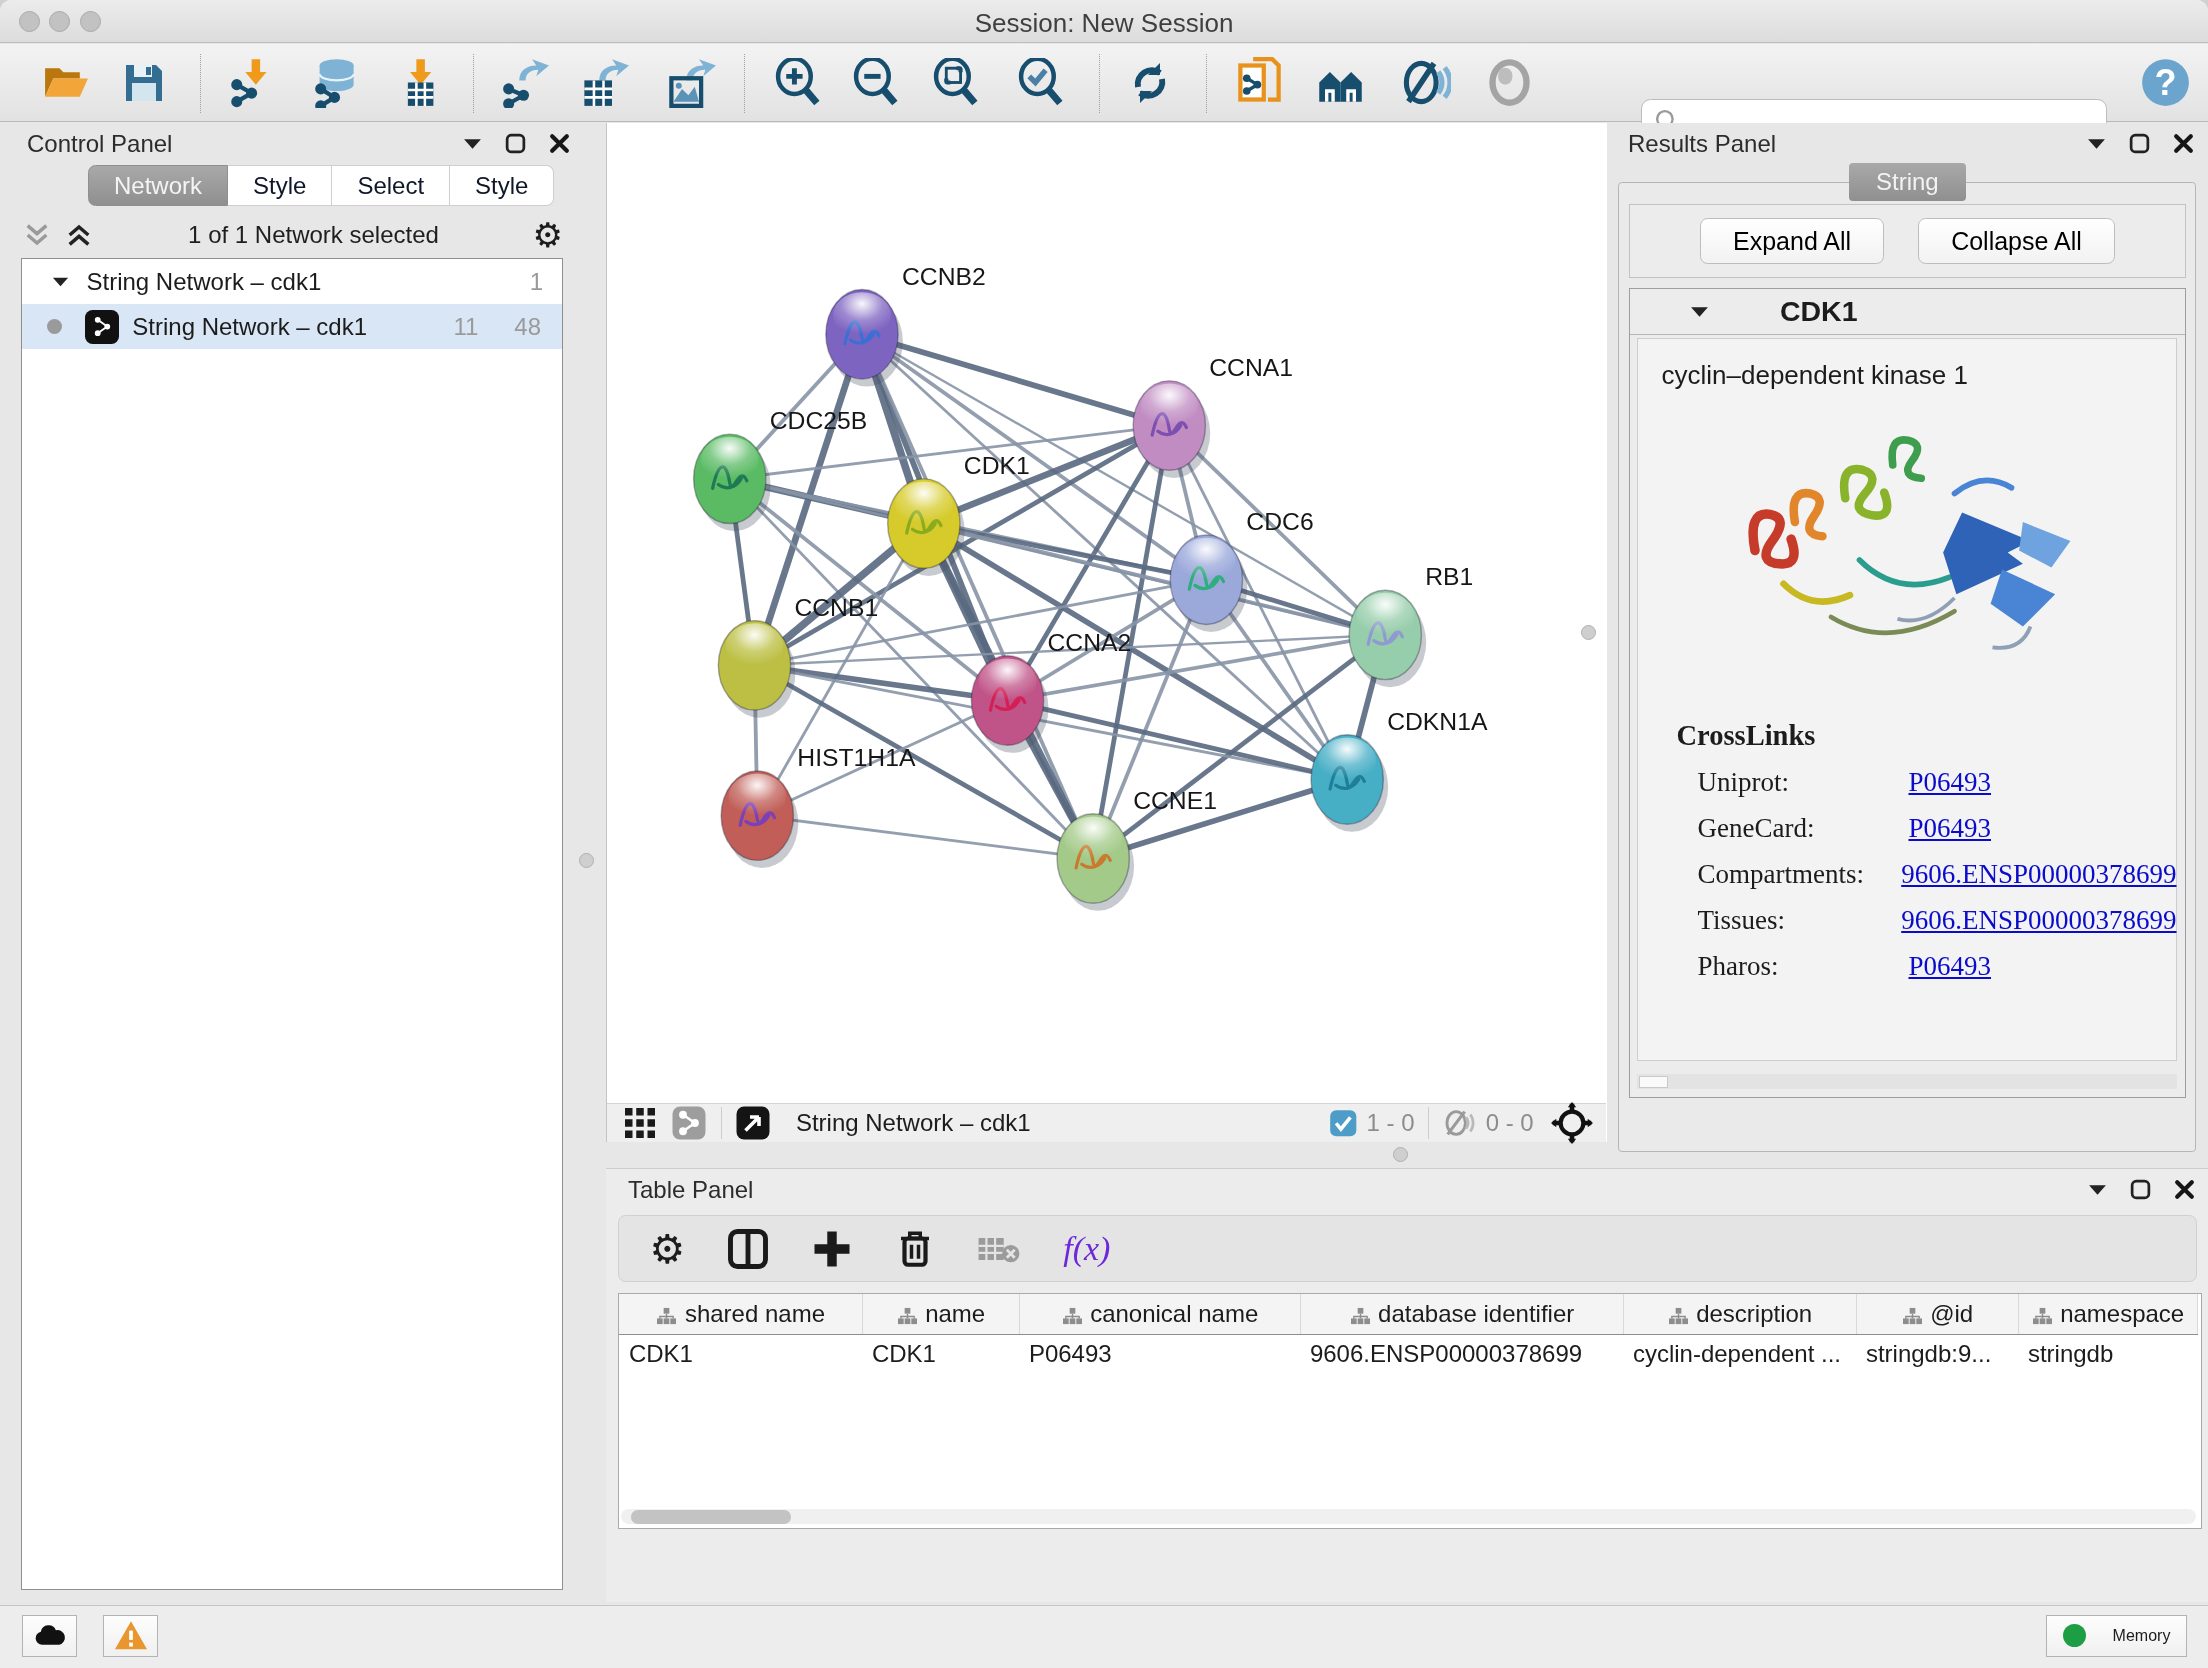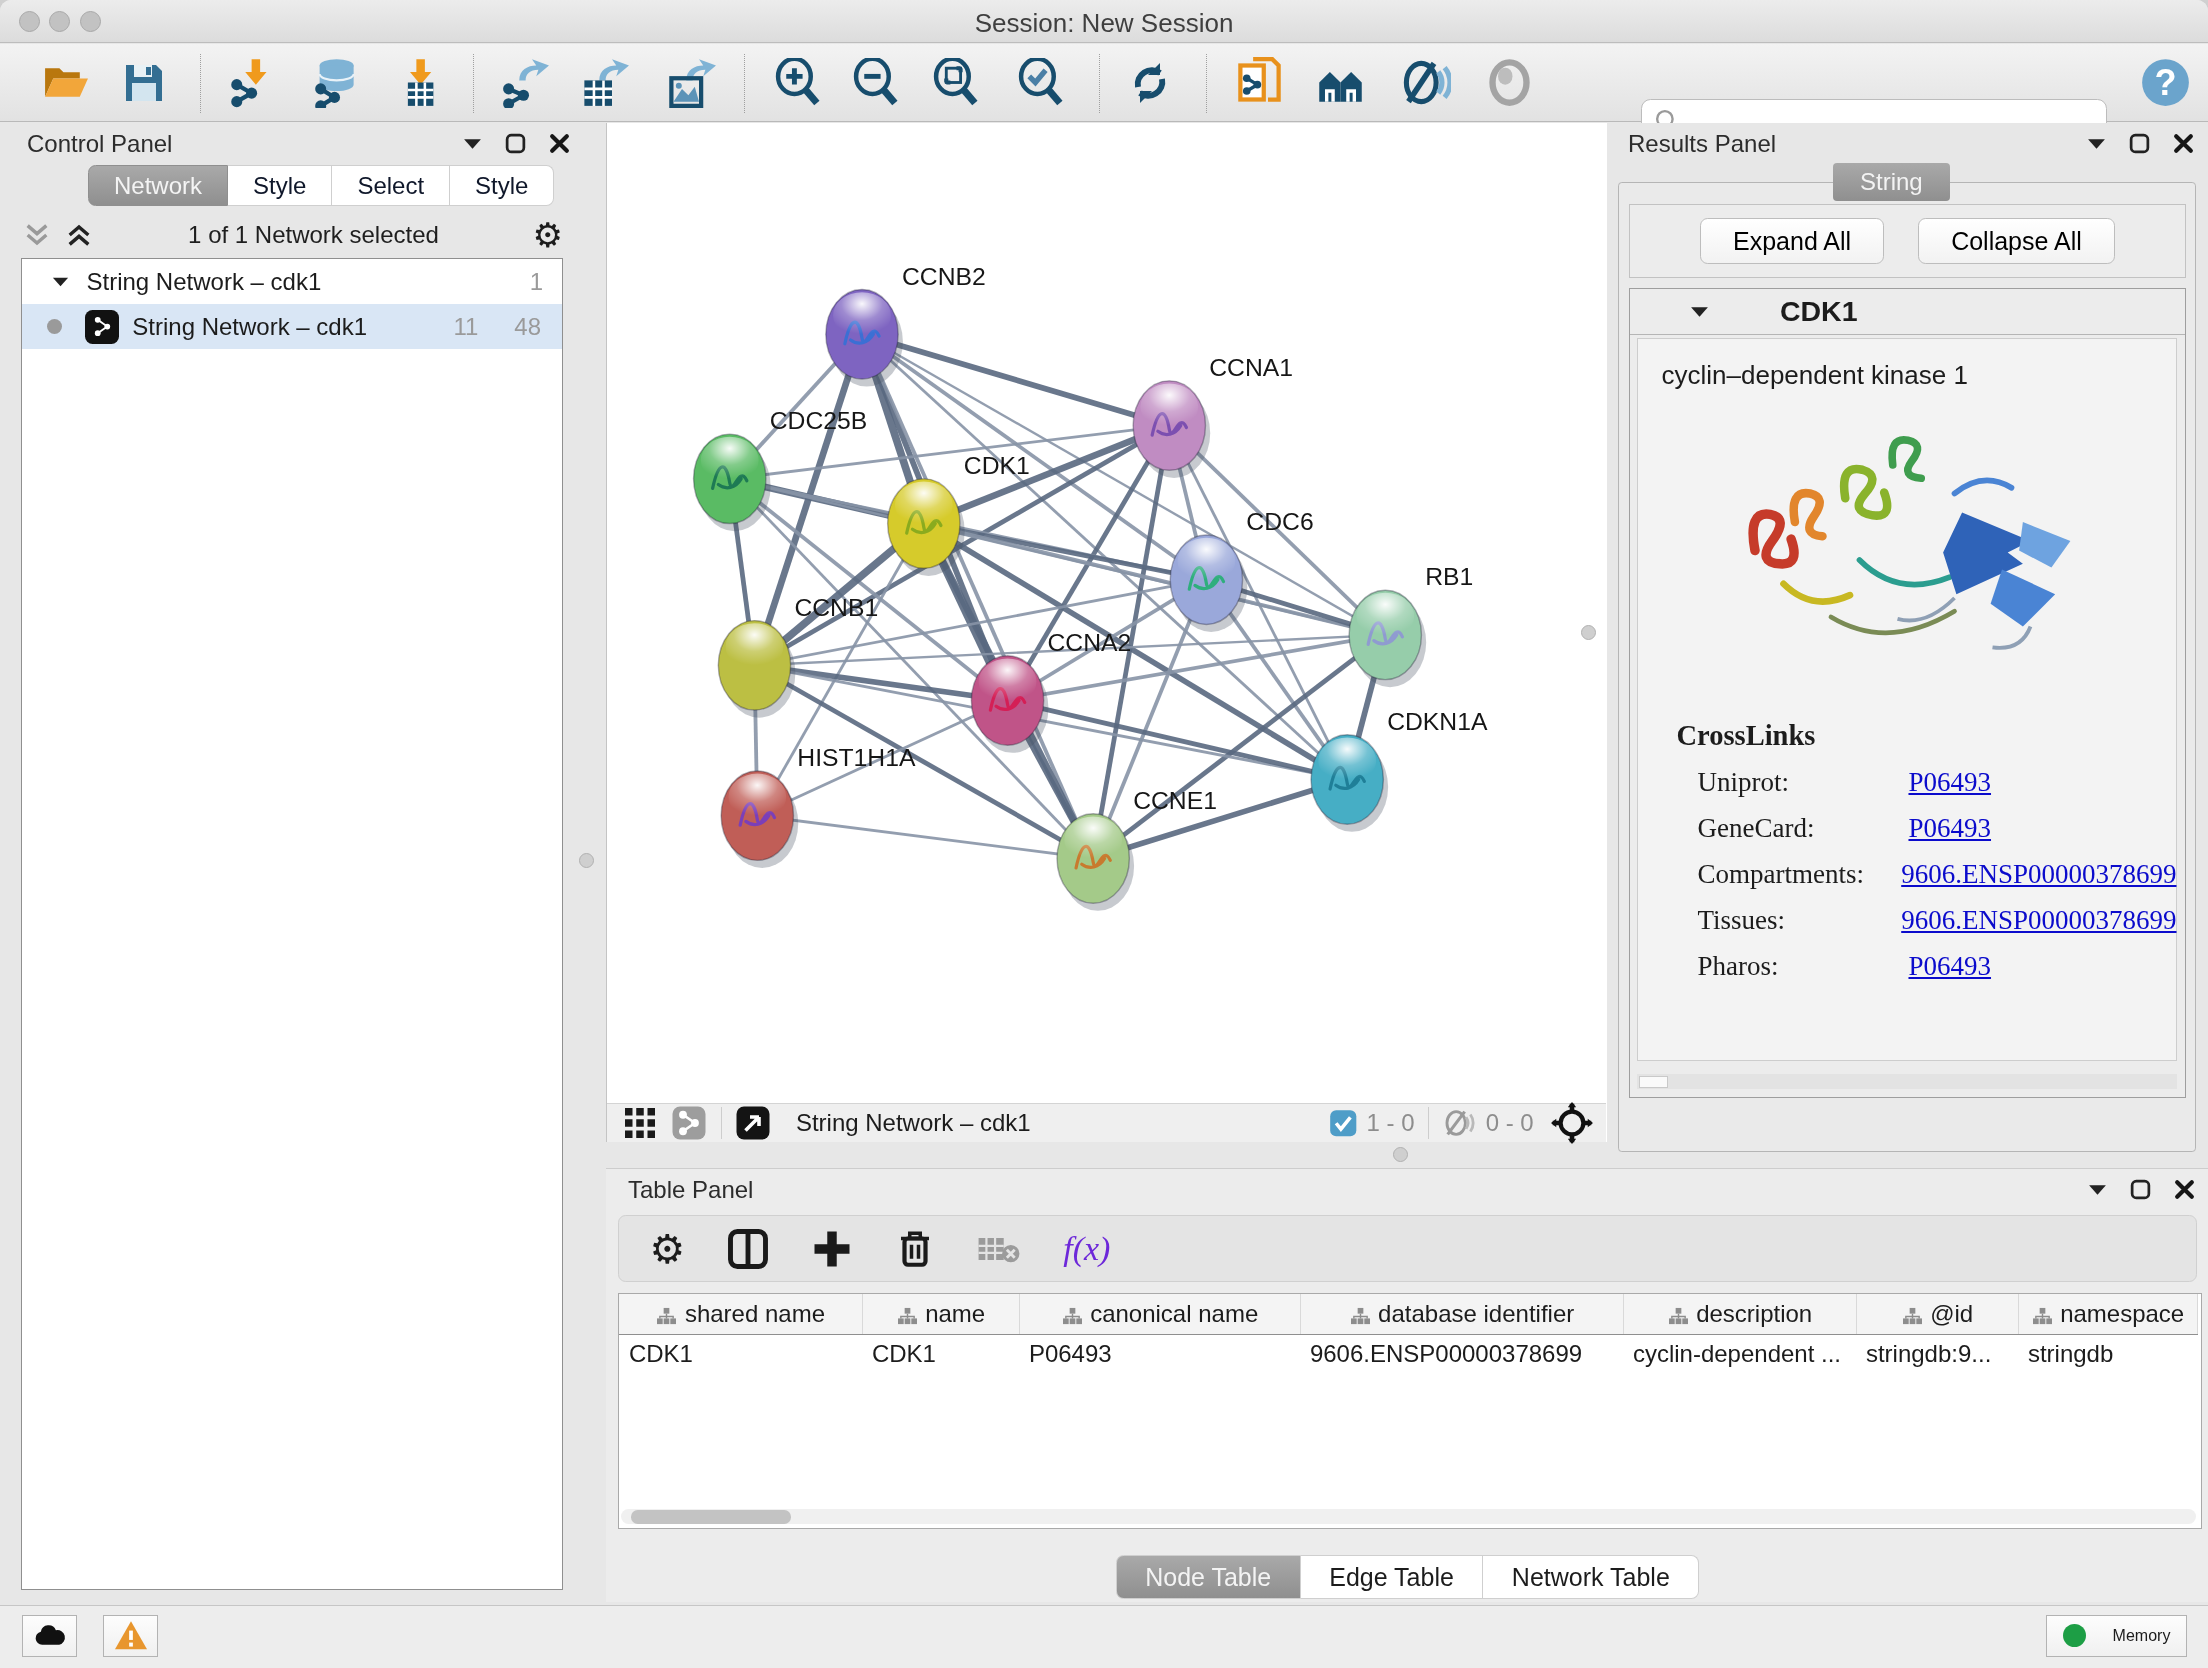--- a/index.html
+++ b/index.html
@@ -50,21 +50,21 @@
   .net-canvas{position:absolute;left:0;top:0;width:999px;height:980px;background:#fff;}
   .net-toolbar{position:absolute;left:0;top:980px;width:999px;height:39px;background:#efefef;
                border-top:1px solid #d4d4d4;display:flex;align-items:center;font-size:24px;}
   .nt-sep{width:1px;height:32px;background:#cdcdcd;margin:0 13.3px;}
   .nt-counts{color:#8d8d8d;font-size:24px;margin-left:9.5px;}
   .splitter-dot{position:absolute;width:15px;height:15px;border-radius:50%;
      background:#cfcfcf;border:1px solid #b1b1b1;}
   
   .results-panel{position:absolute;left:1607px;top:123px;width:601px;height:1045px;background:#e7e7e7;}
   .rp-head{position:absolute;left:21px;top:6.7px;right:13.3px;display:flex;justify-content:space-between;}
-  .rp-tab{position:absolute;left:226px;top:40px;padding:4.8px 27px;font-size:24px;
+  .rp-tab{position:absolute;left:242px;top:40px;padding:4.8px 27px;font-size:24px;
      background:linear-gradient(#a9a9a9,#8f8f8f);color:#f3f3f3;border-radius:4px;z-index:3;}
   .rp-box{position:absolute;left:11.4px;top:59px;width:578px;height:970px;background:#eaeaea;
      border:1px solid #b5b5b5;border-radius:3.8px;}
   .rp-btnrow{position:absolute;left:9.5px;top:21px;width:557px;height:74px;border:1px solid #c2c2c2;
      display:flex;align-items:center;justify-content:center;gap:34px;background:#ececec;}
   .rp-btn{padding:7.6px 32px;background:linear-gradient(#ffffff,#f2f2f2);border:1px solid #bdbdbd;
      border-radius:7.6px;font-size:25px;}
   .rp-entry{position:absolute;left:9.5px;top:105px;width:557px;height:810px;border:1px solid #9e9e9e;background:#ececec;}
   .rp-entry-head{height:46px;display:flex;align-items:center;border-bottom:1px solid #b5b5b5;}
   .rp-entry-name{font-size:28.5px;font-weight:bold;margin-left:70px;}
@@ -695,25 +695,20 @@
               <td>cyclin-dependent ...</td>
               <td>stringdb:9...</td>
               <td>stringdb</td>
             </tr>
           </tbody>
       </table>
       <div class="hscroll">
           <div class="hthumb"></div>
         </div>
     </div>
-    <div class="seg-tabs">
-        <div class="seg-tab active">Node Table</div>
-        <div class="seg-tab">Edge Table</div>
-        <div class="seg-tab">Network Table</div>
-      </div>
   </div>
 
   <div class="statusbar">
     <div class="sb-btn" style="left:22px;width:55px;">
       <svg width="34" height="25" viewBox="0 0 26 18">
         <path d="M7 16a5 5 0 0 1-1-9.9A6 6 0 0 1 17.5 5 4.5 4.5 0 0 1 20 16z" fill="#111"></path>
         </svg>
     </div>
     <div class="sb-btn" style="left:103px;width:55px;">
       <svg width="32" height="28.5" viewBox="0 0 24 21">

